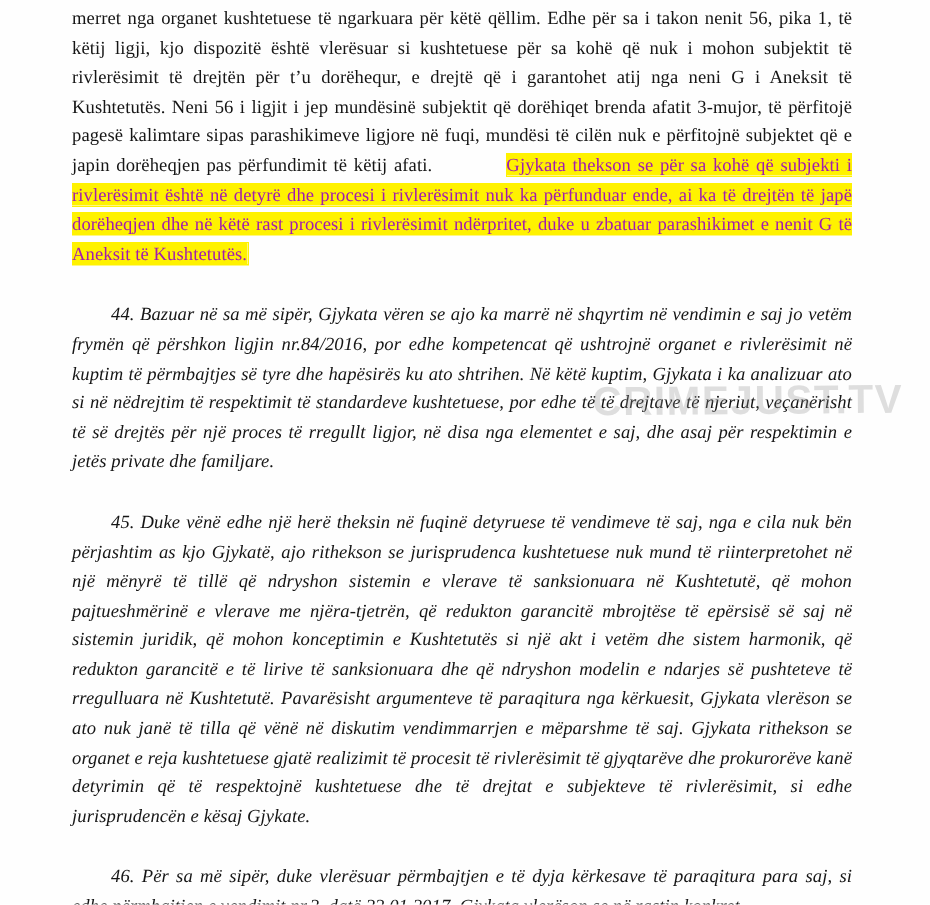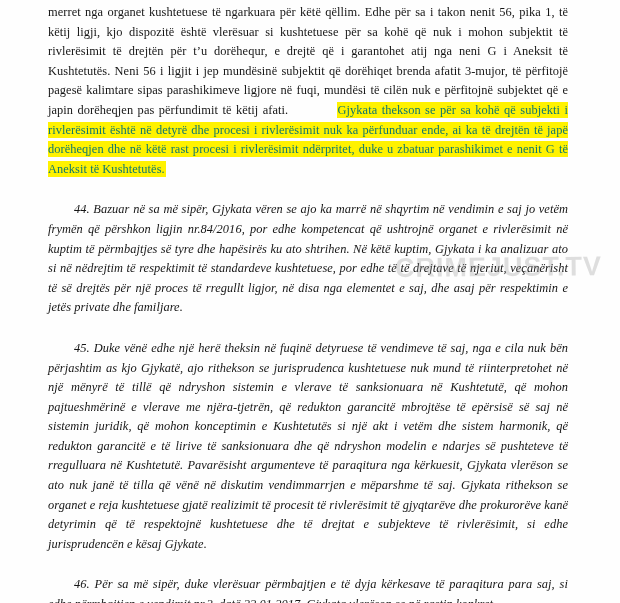--- a/index.html
+++ b/index.html
@@ -33,21 +33,21 @@
   }
   .para + .para {
     margin-top: 21px;
     font-style: italic;
   }
   .indent {
     text-indent: 26px;
   }
   .hl {
     background: #fff200;
-    color: #0f766e;
+    color: #a21caf;
     box-shadow: 0 0 0 1px #fff200;
     margin-left: 45px;
   }
   .watermark {
     position: absolute;
     right: 18px;
     top: 252px;
     font-family: "Liberation Sans", sans-serif;
     font-size: 27px;
     font-weight: 700;

